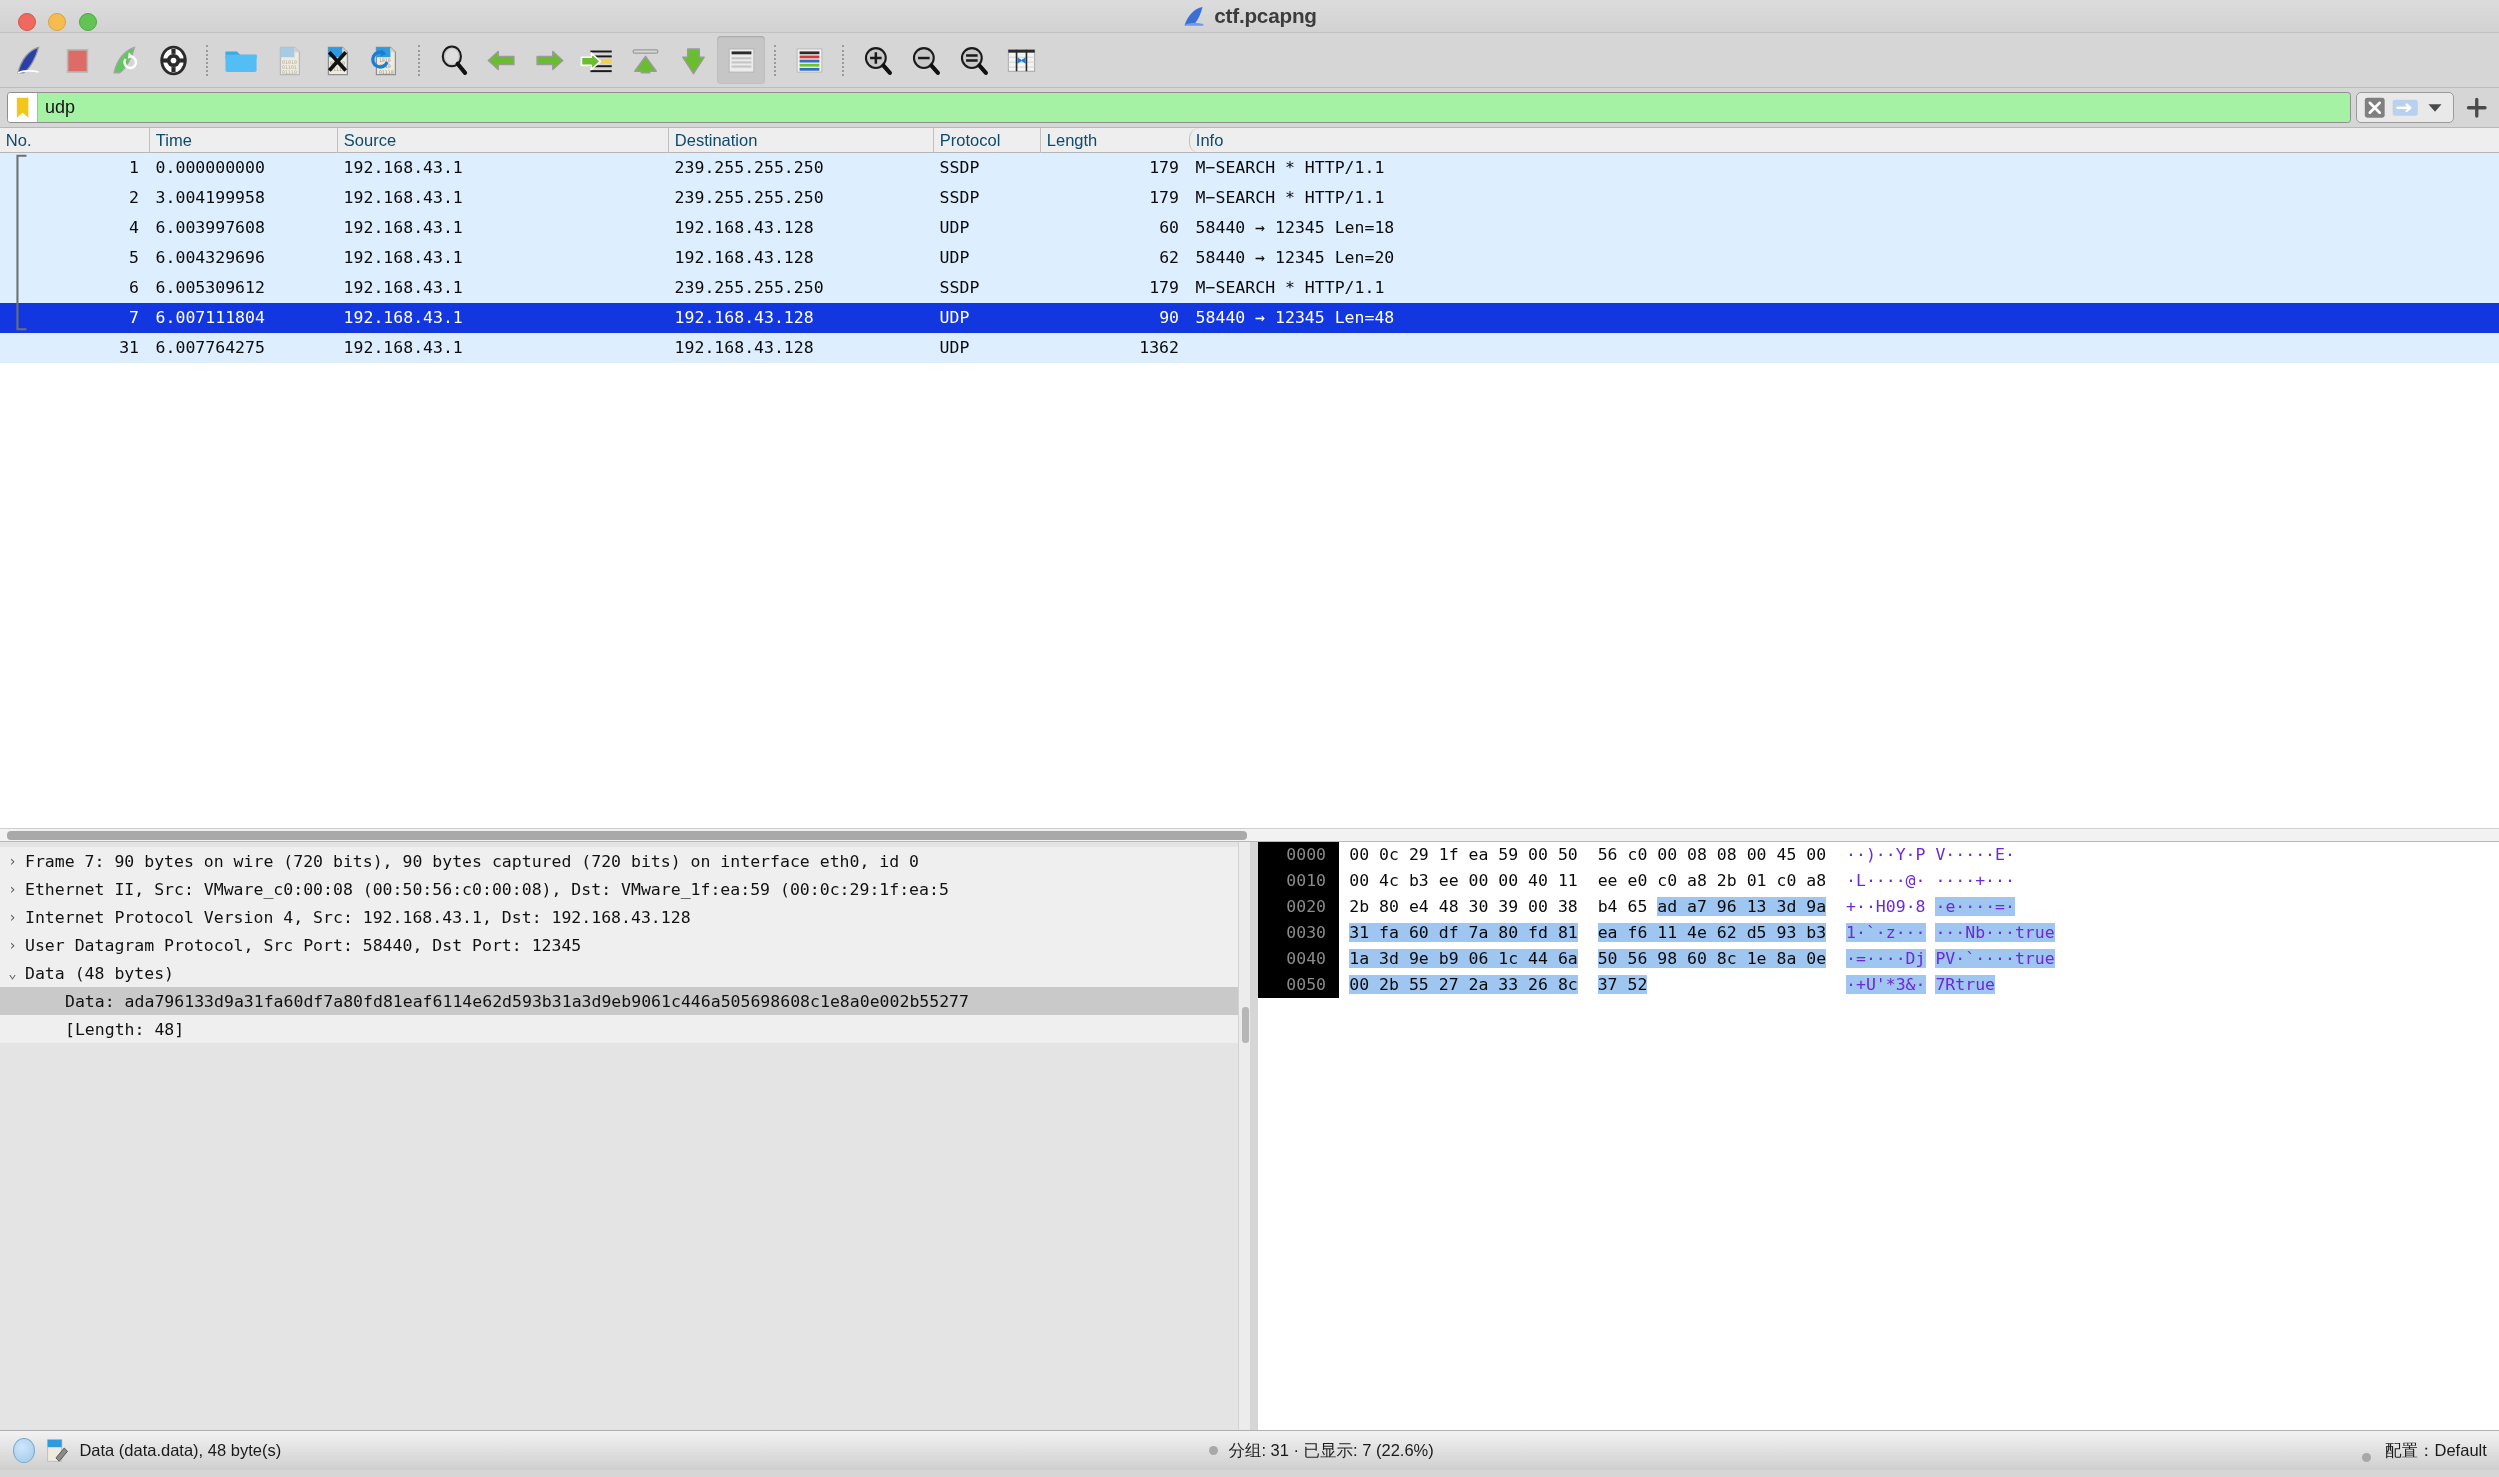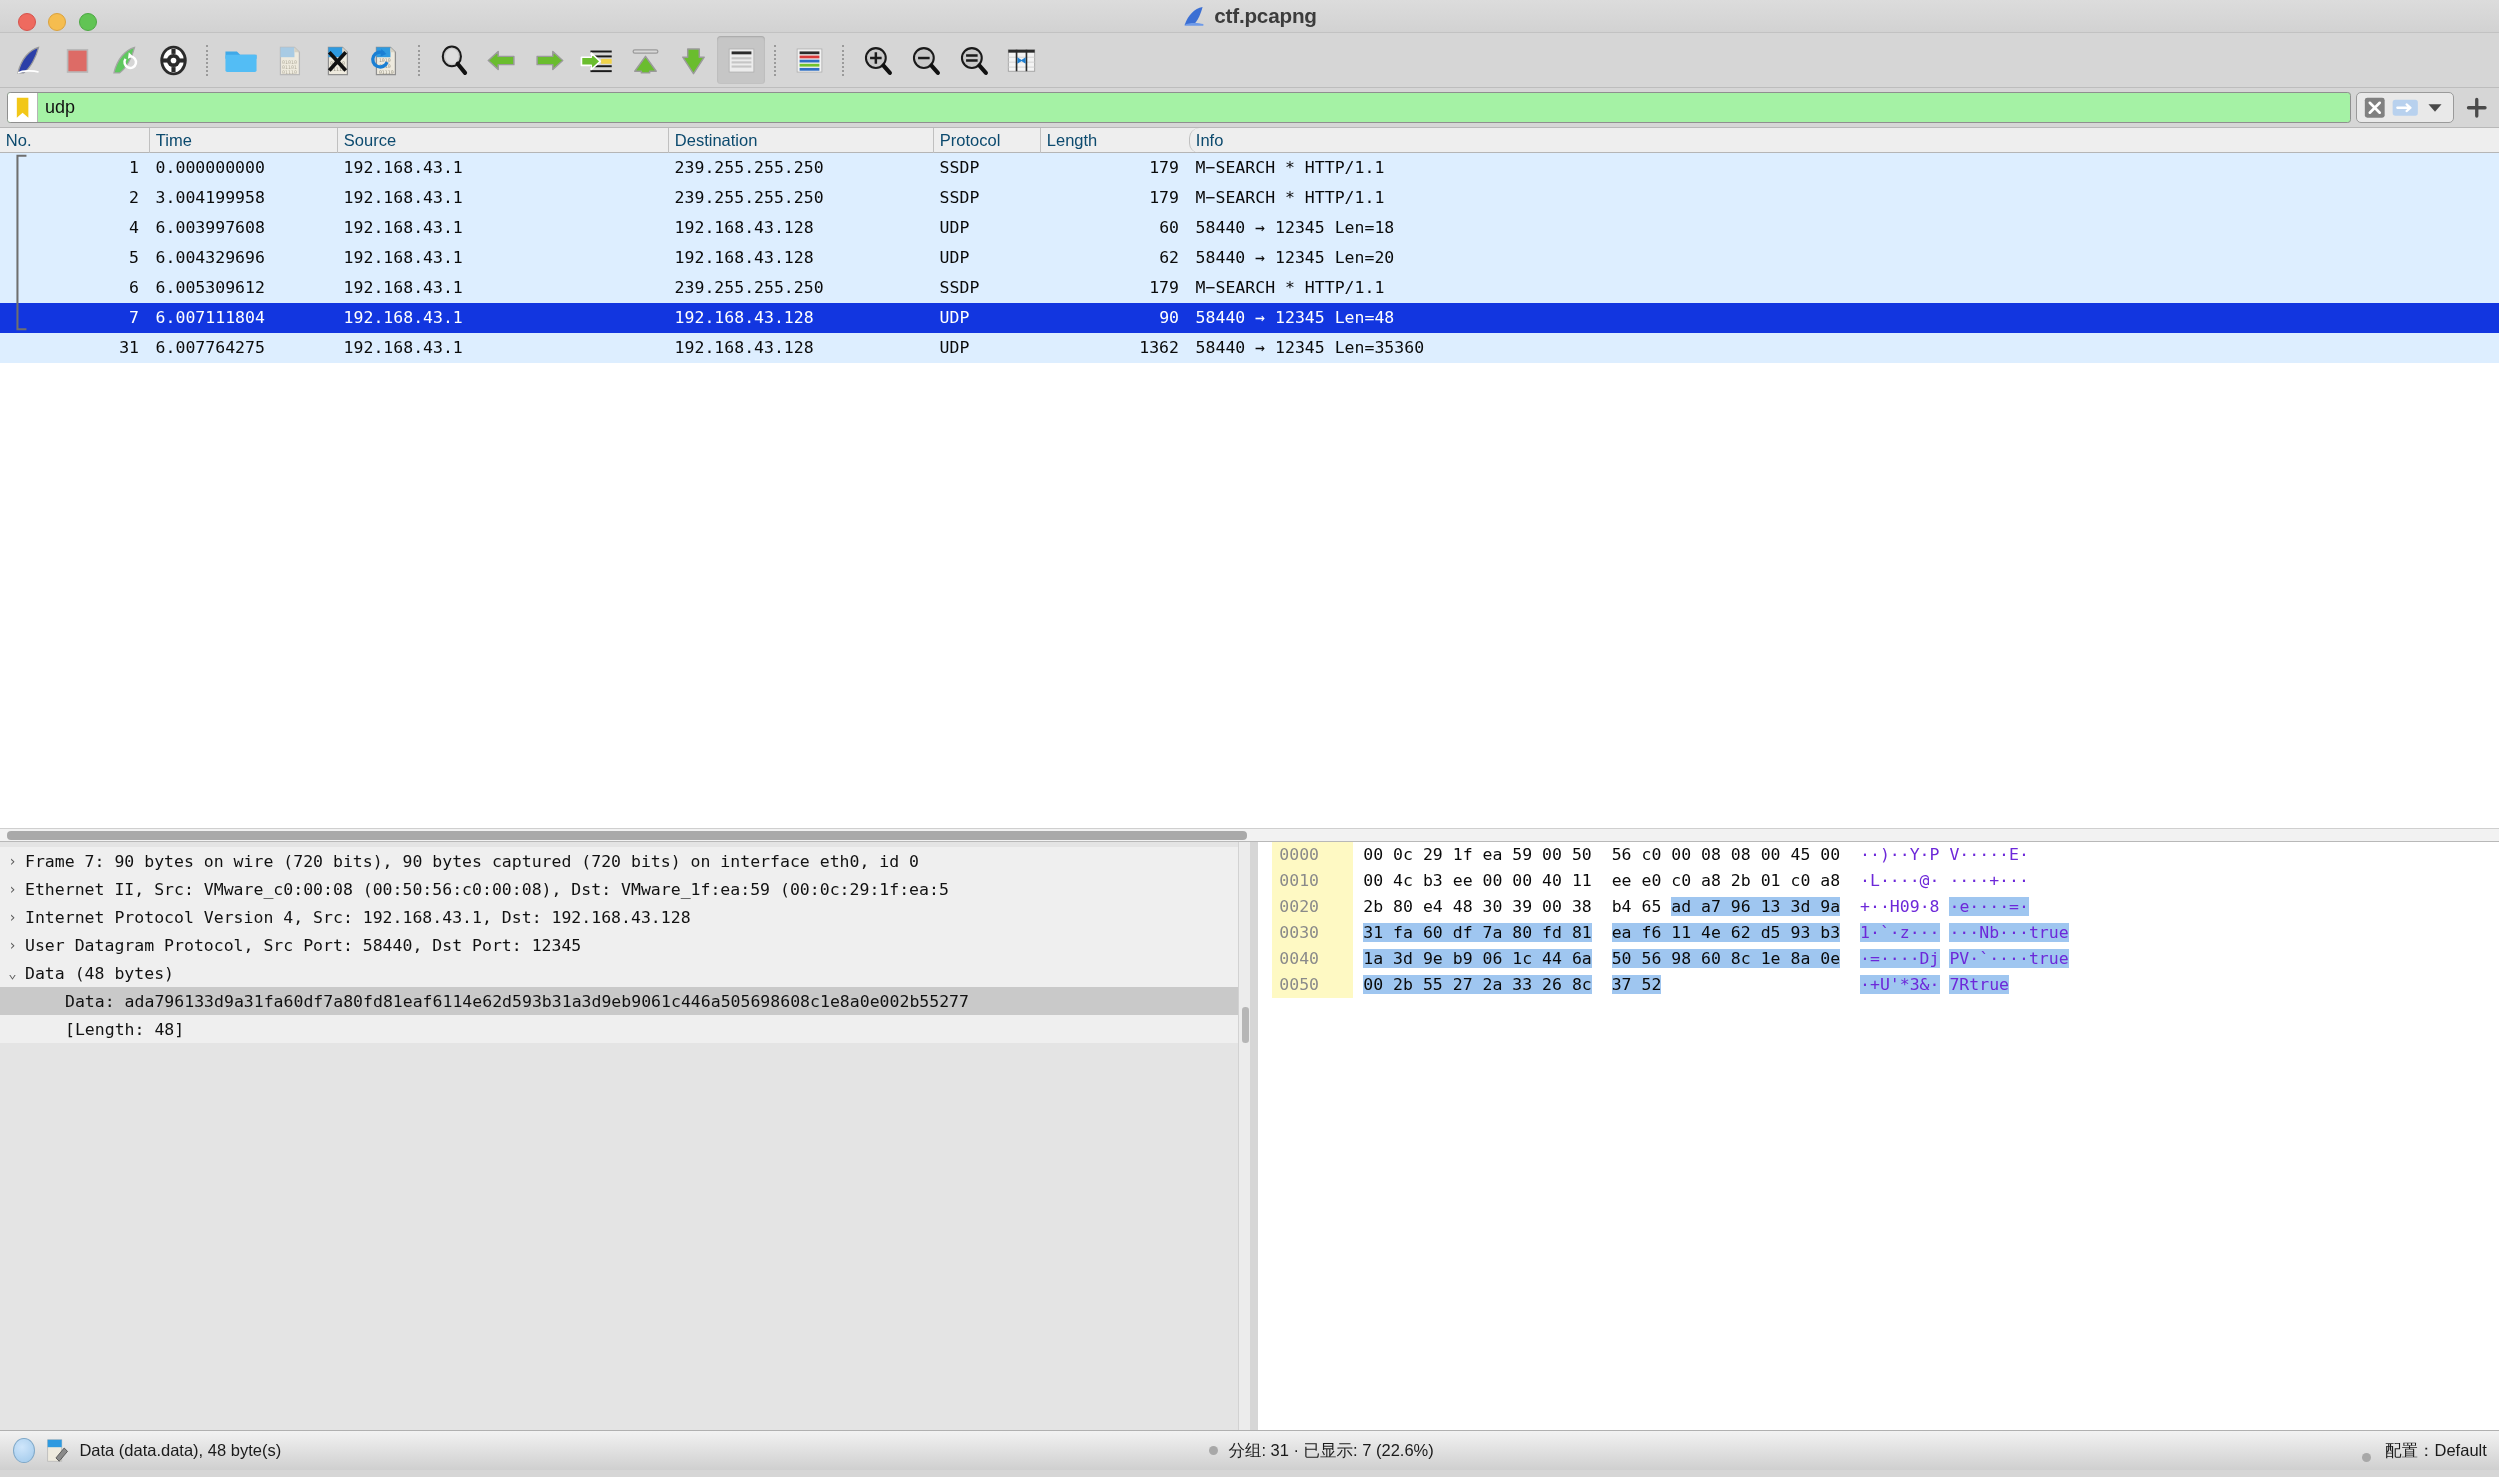--- a/index.html
+++ b/index.html
@@ -215,23 +215,22 @@
     flex: 1 1 auto;
     background: #ffffff;
     position: relative;
     overflow: hidden;
     font-family: "DejaVu Sans Mono", monospace;
     font-size: 16.5px;
   }
   .hex-row { display: flex; height: 26px; line-height: 26px; white-space: pre; }
   .hex-off {
     width: 81px; flex: 0 0 81px;
-    background: #fef9c3; color: #8a8a8a;
-    padding-left: 7px;
-    margin-left: 14px;
+    background: #000000; color: #8a8a8a;
+    padding-left: 28px;
   }
   .hex-bytes { flex: 0 0 auto; padding-left: 10px; color: #0a0a0a; }
   .hex-ascii { flex: 0 0 auto; padding-left: 0px; color: #6d28d9; }
   .hl { background: #9fc6f0; text-align: right; }
 
   
   .statusbar {
     height: 40px;
     background: linear-gradient(180deg,#f2f2f2 0%, #cfcfcf 100%);
     border-top: 0.8px solid #b0b0b0;
@@ -566,21 +565,20 @@
         <div class="cell c-len num">90</div>
         <div class="cell c-info">58440 → 12345 Len=48</div>
       </div>
       <div class="pl-row">
         <div class="cell c-no num">31</div>
         <div class="cell c-time">6.007764275</div>
         <div class="cell c-src">192.168.43.1</div>
         <div class="cell c-dst">192.168.43.128</div>
         <div class="cell c-proto">UDP</div>
         <div class="cell c-len num">1362</div>
-        <div class="cell c-info">58440 → 12345 Len=35360</div>
       </div>
     </div>
 
   <div class="bracket-layer">
     <svg width="18" height="179" viewBox="0 0 22 216">
       <path d="M14 2 H3 V214 H14" fill="none" stroke="#6f6f6f" stroke-width="2.5"></path>
     </svg>
   </div>
 
   <div class="pl-hscroll">

